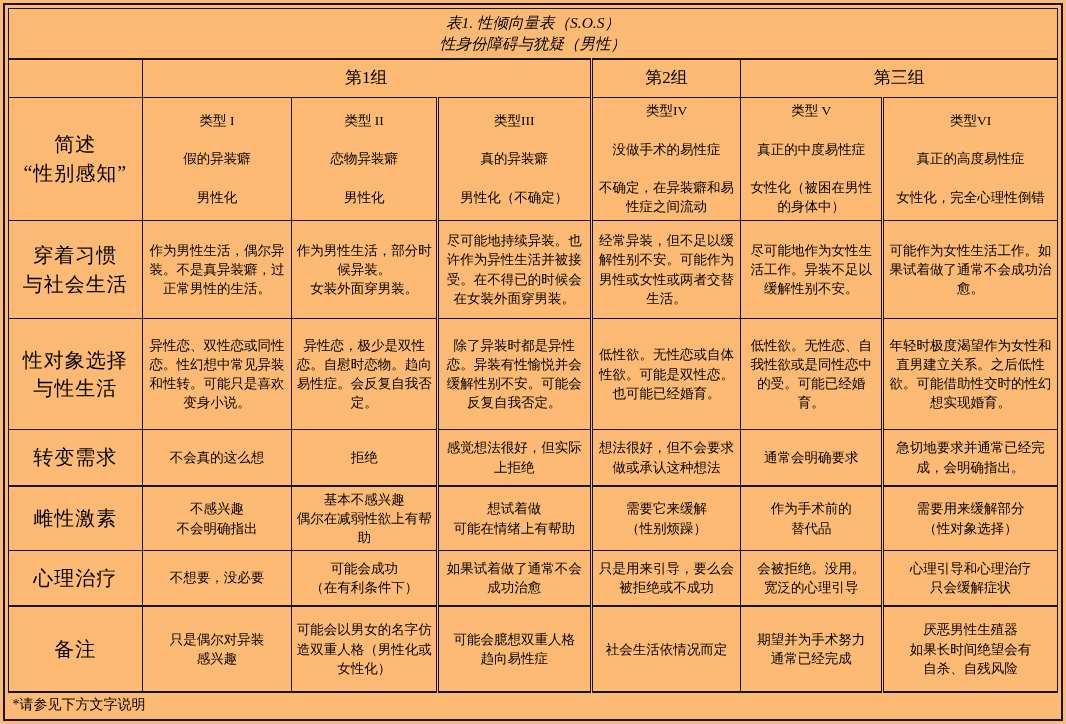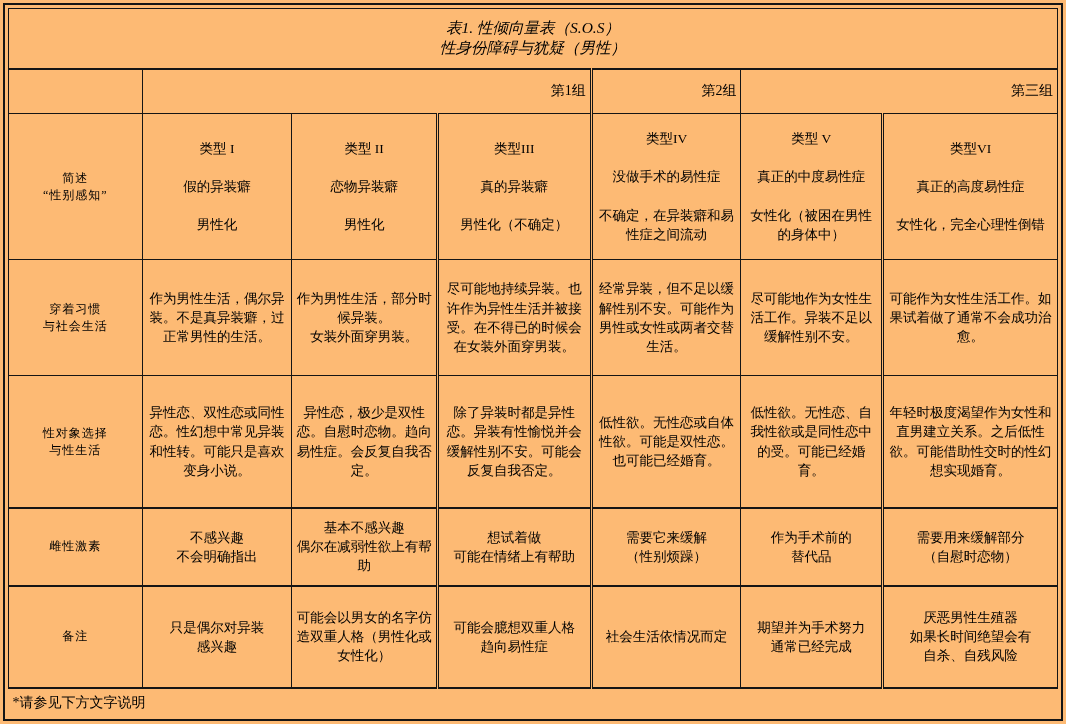--- a/index.html
+++ b/index.html
@@ -35,22 +35,22 @@
     line-height:1.42;
     white-space:pre-line;
     overflow:hidden;
   }
   td.title-cell{
     font-style:italic;
     font-size:15.5px;
     line-height:1.35;
     border-bottom:2px solid #151515;
   }
-  td.group-cell{font-size:14px;text-align:right;}
-  td.row-header{font-size:12px;letter-spacing:1px;margin-left:45px;}
+  td.group-cell{font-size:17px;}
+  td.row-header{font-size:20px;letter-spacing:1px;margin-left:45px;}
   td.dbl{border-left:3px double #151515;}
   tr.r-title td{height:44px;}
   tr.r-group td{height:31px;}
   tr.r-brief td{height:112px;}
   tr.r-dress td{height:90px;}
   tr.r-sex td{height:103px;}
   tr.r-kinsey td{height:27px;border-top:2px solid #151515;border-bottom:2px solid #151515;}
   tr.r-conv td{height:49px;}
   tr.r-horm td{height:48px;border-top:2px solid #151515;}
   tr.r-psy td{height:48px;}
@@ -144,37 +144,58 @@
 与性生活</td>
         <td>异性恋、双性恋或同性恋。性幻想中常见异装和性转。可能只是喜欢变身小说。</td>
         <td>异性恋，极少是双性恋。自慰时恋物。趋向易性症。会反复自我否定。</td>
         <td class="dbl">除了异装时都是异性恋。异装有性愉悦并会缓解性别不安。可能会反复自我否定。</td>
         <td class="dbl">低性欲。无性恋或自体性欲。可能是双性恋。也可能已经婚育。</td>
         <td>低性欲。无性恋、自我性欲或是同性恋中的受。可能已经婚育。</td>
         <td class="dbl">年轻时极度渴望作为女性和直男建立关系。之后低性欲。可能借助性交时的性幻想实现婚育。</td>
       </tr>
 
 
+      <tr class="r-conv">
+        <td class="row-header">转变需求</td>
+        <td>不会真的这么想</td>
+        <td>拒绝</td>
+        <td class="dbl">感觉想法很好，但实际上拒绝</td>
+        <td class="dbl">想法很好，但不会要求做或承认这种想法</td>
+        <td>通常会明确要求</td>
+        <td class="dbl">急切地要求并通常已经完成，会明确指出。</td>
+      </tr>
 
       <tr class="r-horm">
         <td class="row-header">雌性激素</td>
         <td>不感兴趣
 不会明确指出</td>
         <td>基本不感兴趣
 偶尔在减弱性欲上有帮助</td>
         <td class="dbl">想试着做
 可能在情绪上有帮助</td>
         <td class="dbl">需要它来缓解
 （性别烦躁）</td>
         <td>作为手术前的
 替代品</td>
         <td class="dbl">需要用来缓解部分
-（自慰时恋物）</td>
-      </tr>
-
+（性对象选择）</td>
+      </tr>
+
+      <tr class="r-psy">
+        <td class="row-header">心理治疗</td>
+        <td>不想要，没必要</td>
+        <td>可能会成功
+（在有利条件下）</td>
+        <td class="dbl">如果试着做了通常不会成功治愈</td>
+        <td class="dbl">只是用来引导，要么会被拒绝或不成功</td>
+        <td>会被拒绝。没用。
+宽泛的心理引导</td>
+        <td class="dbl">心理引导和心理治疗
+只会缓解症状</td>
+      </tr>
 
       <tr class="r-note">
         <td class="row-header">备注</td>
         <td>只是偶尔对异装
 感兴趣</td>
         <td>可能会以男女的名字仿造双重人格（男性化或女性化）</td>
         <td class="dbl">可能会臆想双重人格
 趋向易性症</td>
         <td class="dbl">社会生活依情况而定</td>
         <td>期望并为手术努力

